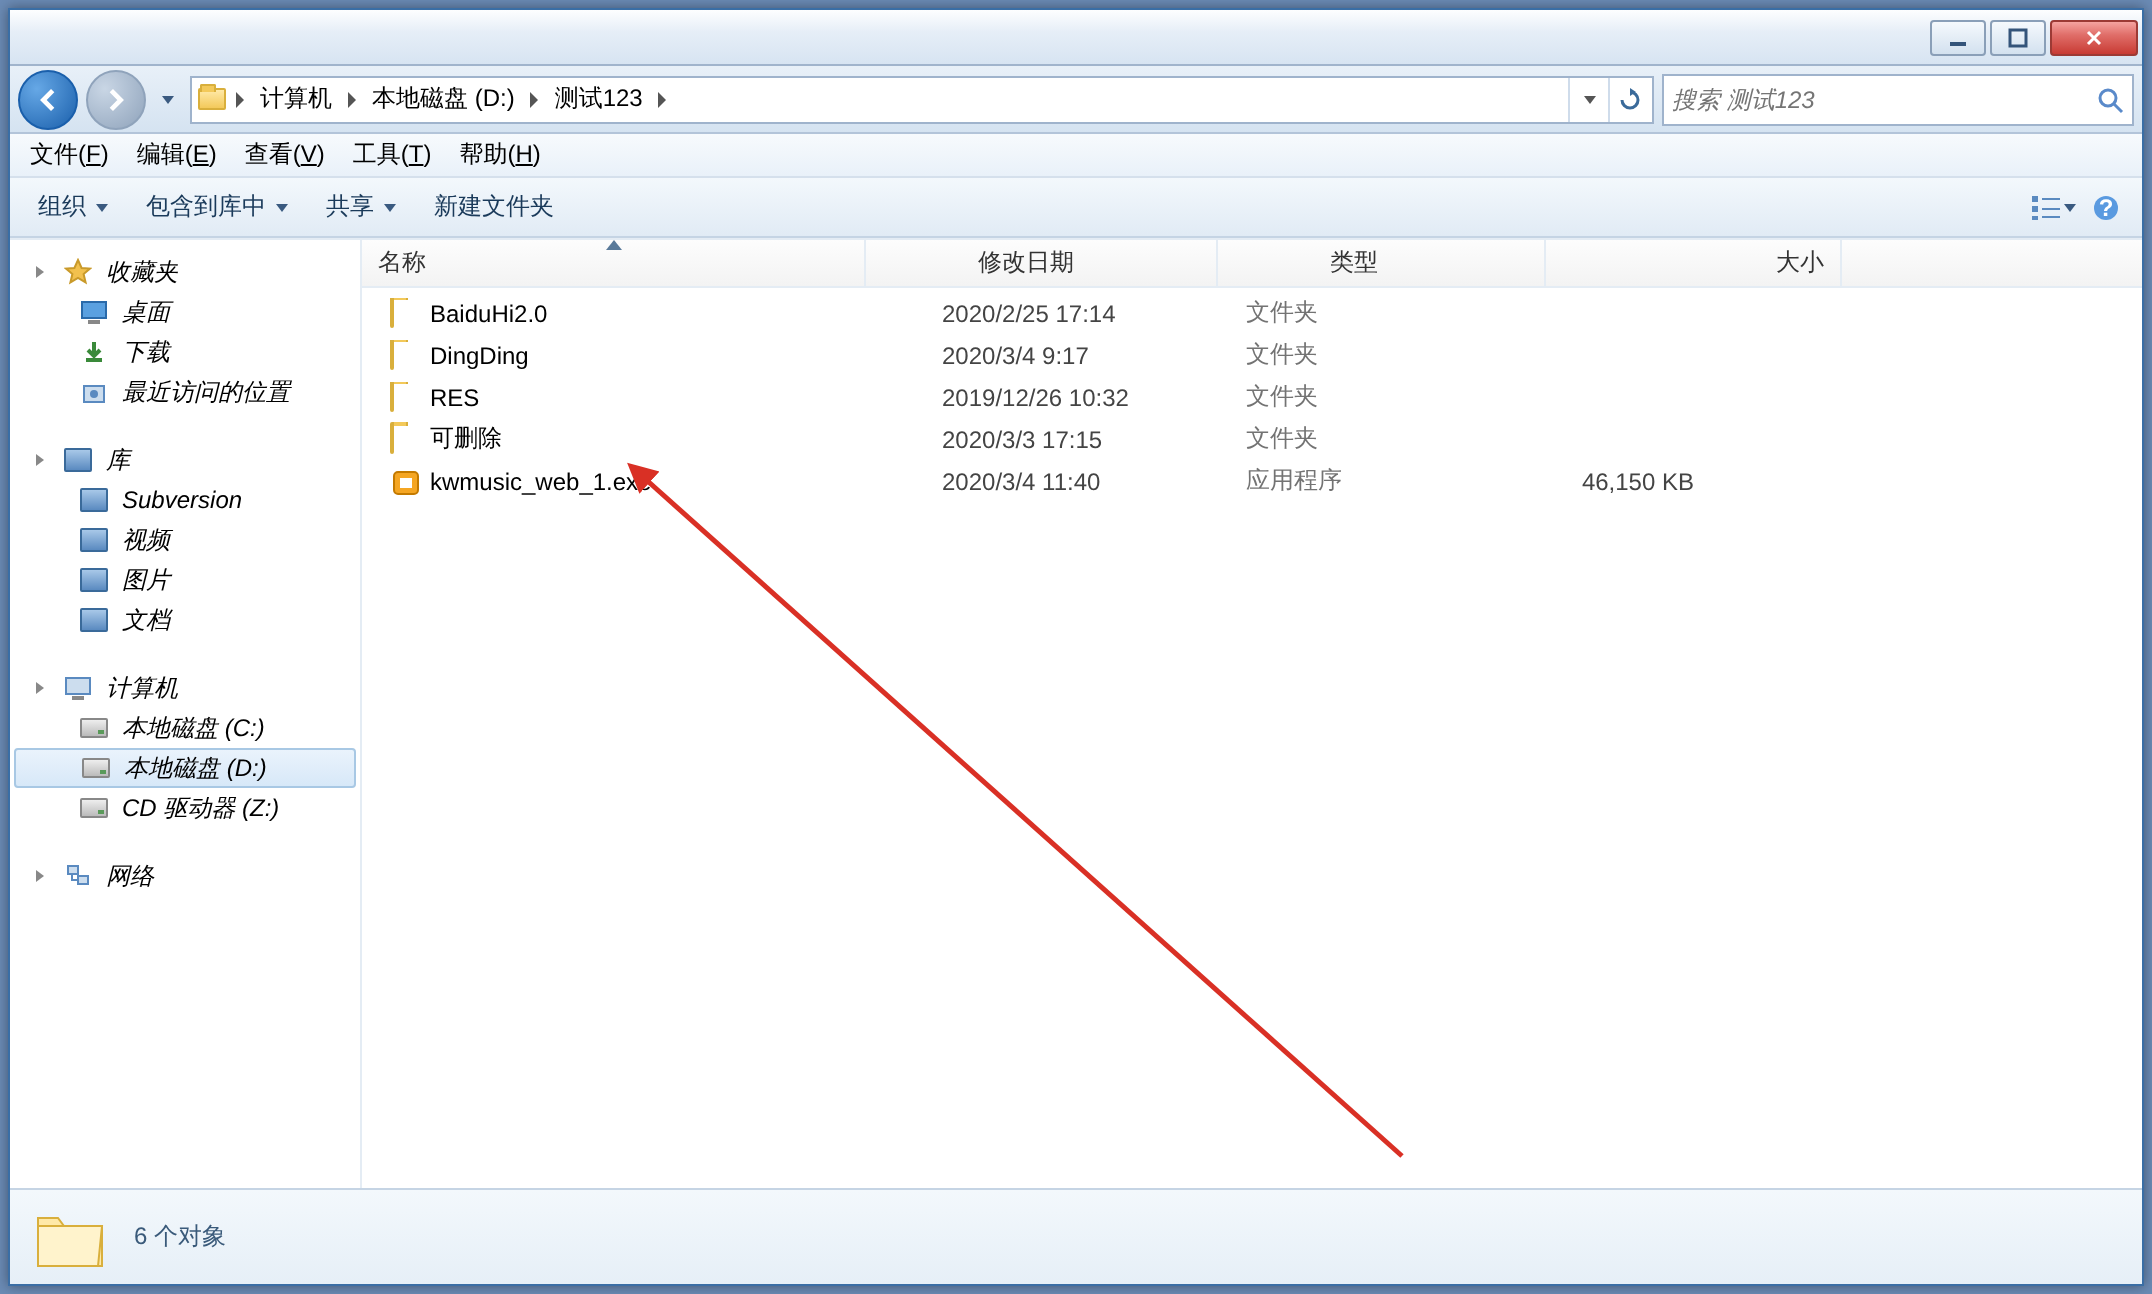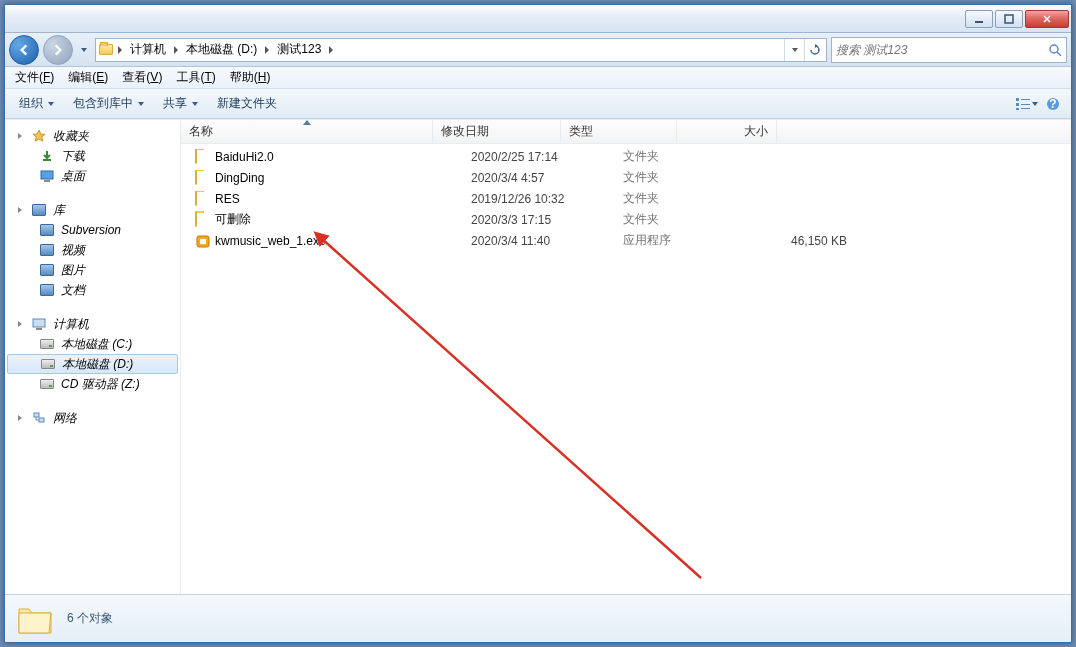--- a/index.html
+++ b/index.html
@@ -41,21 +41,21 @@
 .sidebar .group { margin-bottom: 14px; }
 .sidebar .group-header, .sidebar .item { display:flex; align-items:center; gap:6px; padding: 2px 6px 2px 18px; cursor:pointer; height:20px; white-space:nowrap; }
 .sidebar .group-header { padding-left: 10px; }
 .sidebar .item { padding-left: 34px; }
 .sidebar .item.selected { background: linear-gradient(#eaf3fc, #d7e8f8); border:1px solid #a8c8e4; border-radius:2px; margin: 0 2px; padding-left: 32px; }
 .sidebar .tree-caret { width:10px; height:10px; display:flex; align-items:center; justify-content:center; }
 .sidebar .tree-caret svg { width:8px; height:8px; fill:#888; }
 .side-icon { width:16px; height:16px; display:flex; align-items:center; justify-content:center; }
 
 .content { flex:1; display:flex; flex-direction:column; position:relative; }
-.headers { height: 24px; display:flex; border-bottom:1px solid #e4ecf4; background: linear-gradient(#fdfdfd, #f3f3f3); }
+.headers { height: 24px; display:flex; border-bottom:1px solid #e4ecf4; background: linear-gradient(#fdfdfd, #f3f3f3); gap: 48px; }
 .headers .col { padding: 4px 8px; border-right:1px solid #e4ecf4; cursor:pointer; display:flex; align-items:center; color:#333; position:relative; }
 .headers .col.sorted::before { content:""; position:absolute; top:0; left:50%; transform:translateX(-50%); border-left:4px solid transparent; border-right:4px solid transparent; border-bottom:5px solid #5a7a9a; }
 .col-name { width: 252px; }
 .col-date { width: 128px; }
 .col-type { width: 116px; }
 .col-size { width: 100px; text-align:right; justify-content:flex-end; }
 .filelist { flex:1; overflow:auto; padding: 2px 0; }
 .row { display:flex; height:21px; align-items:center; padding: 0 0 0 6px; cursor:pointer;gap:24px; }
 .row .cell { padding: 0 8px; overflow:hidden; text-overflow:ellipsis; white-space:nowrap; }
 .row .file-icon { width:16px; height:16px; margin-right:4px; flex-shrink:0; }
@@ -235,35 +235,44 @@
           <span class="side-icon star-ic">
               <svg width="14" height="14" viewBox="0 0 14 14">
                 <path d="M7 1 L8.8 5 L13 5.3 L9.8 8 L10.8 12.2 L7 10 L3.2 12.2 L4.2 8 L1 5.3 L5.2 5 Z"></path>
               </svg>
             </span>
           <span>收藏夹</span>
         </div>
         <div id="side-fav">
             <div class="item">
               <span class="side-icon">
+                <svg width="14" height="12" viewBox="0 0 14 12">
+                  <rect x="1" y="1" width="12" height="8" fill="#5aa0e0" stroke="#2a6aaa"></rect>
+                  <rect x="4" y="10" width="6" height="2" fill="#888"></rect>
+                </svg>
+              </span>
+              <span>桌面</span>
+            </div>
+            <div class="item">
+              <span class="side-icon">
                 <svg width="14" height="14" viewBox="0 0 14 14">
                   <path d="M7 2 L7 9 M4 6 L7 9 L10 6" stroke="#3a8a3a" stroke-width="2" fill="none"></path>
                   <rect x="3" y="10" width="8" height="2" fill="#3a8a3a"></rect>
                 </svg>
               </span>
               <span>下载</span>
             </div>
             <div class="item">
               <span class="side-icon">
-                <svg width="14" height="12" viewBox="0 0 14 12">
-                  <rect x="1" y="1" width="12" height="8" fill="#5aa0e0" stroke="#2a6aaa"></rect>
-                  <rect x="4" y="10" width="6" height="2" fill="#888"></rect>
+                <svg width="14" height="14" viewBox="0 0 14 14">
+                  <rect x="2" y="4" width="10" height="8" fill="#cde" stroke="#5a8ac0"></rect>
+                  <circle cx="7" cy="8" r="2" fill="#5a8ac0"></circle>
                 </svg>
               </span>
-              <span>桌面</span>
+              <span>最近访问的位置</span>
             </div>
           </div>
       </div>
       <div class="group">
         <div class="group-header">
           <span class="tree-caret">
               <svg viewBox="0 0 8 8">
                 <path d="M2 1 L6 4 L2 7 Z"></path>
               </svg>
             </span>
@@ -369,21 +378,21 @@
             </div>
             <div class="cell c-date">2020/2/25 17:14</div>
             <div class="cell c-type">文件夹</div>
             <div class="cell c-size"></div>
           </div>
           <div class="row">
             <div class="cell c-name">
               <span class="file-icon"><span class="folder-ic"></span></span>
               <span>DingDing</span>
             </div>
-            <div class="cell c-date">2020/3/4 4:57</div>
+            <div class="cell c-date">2020/3/4 9:17</div>
             <div class="cell c-type">文件夹</div>
             <div class="cell c-size"></div>
           </div>
           <div class="row">
             <div class="cell c-name">
               <span class="file-icon"><span class="folder-ic"></span></span>
               <span>RES</span>
             </div>
             <div class="cell c-date">2019/12/26 10:32</div>
             <div class="cell c-type">文件夹</div>

